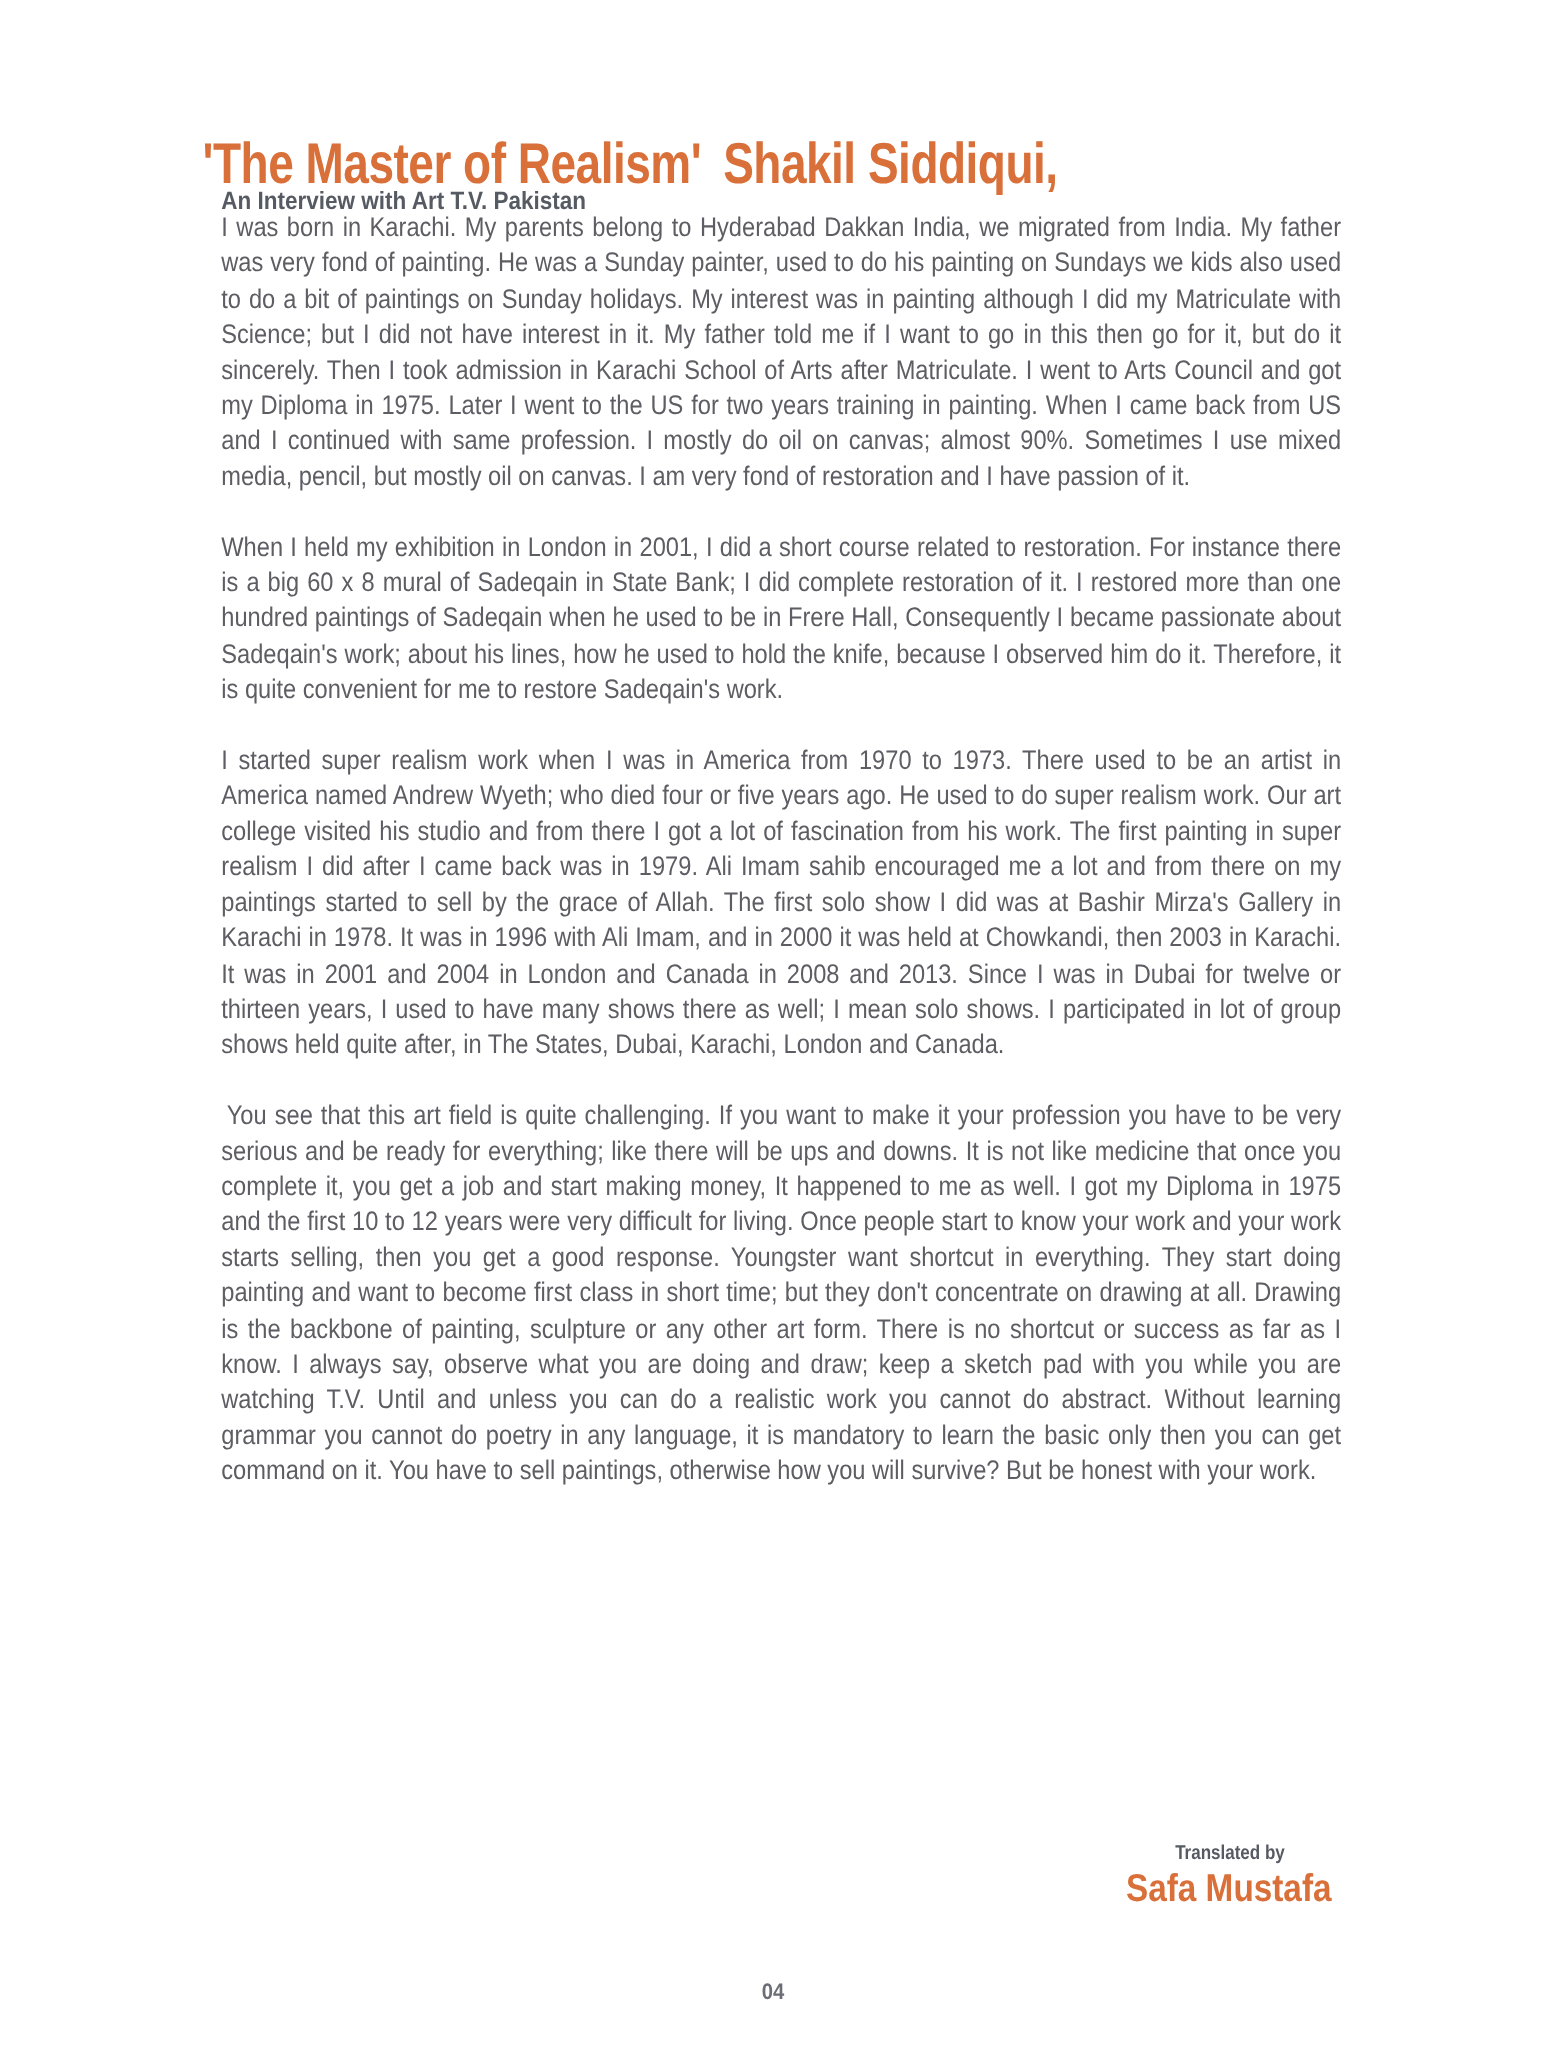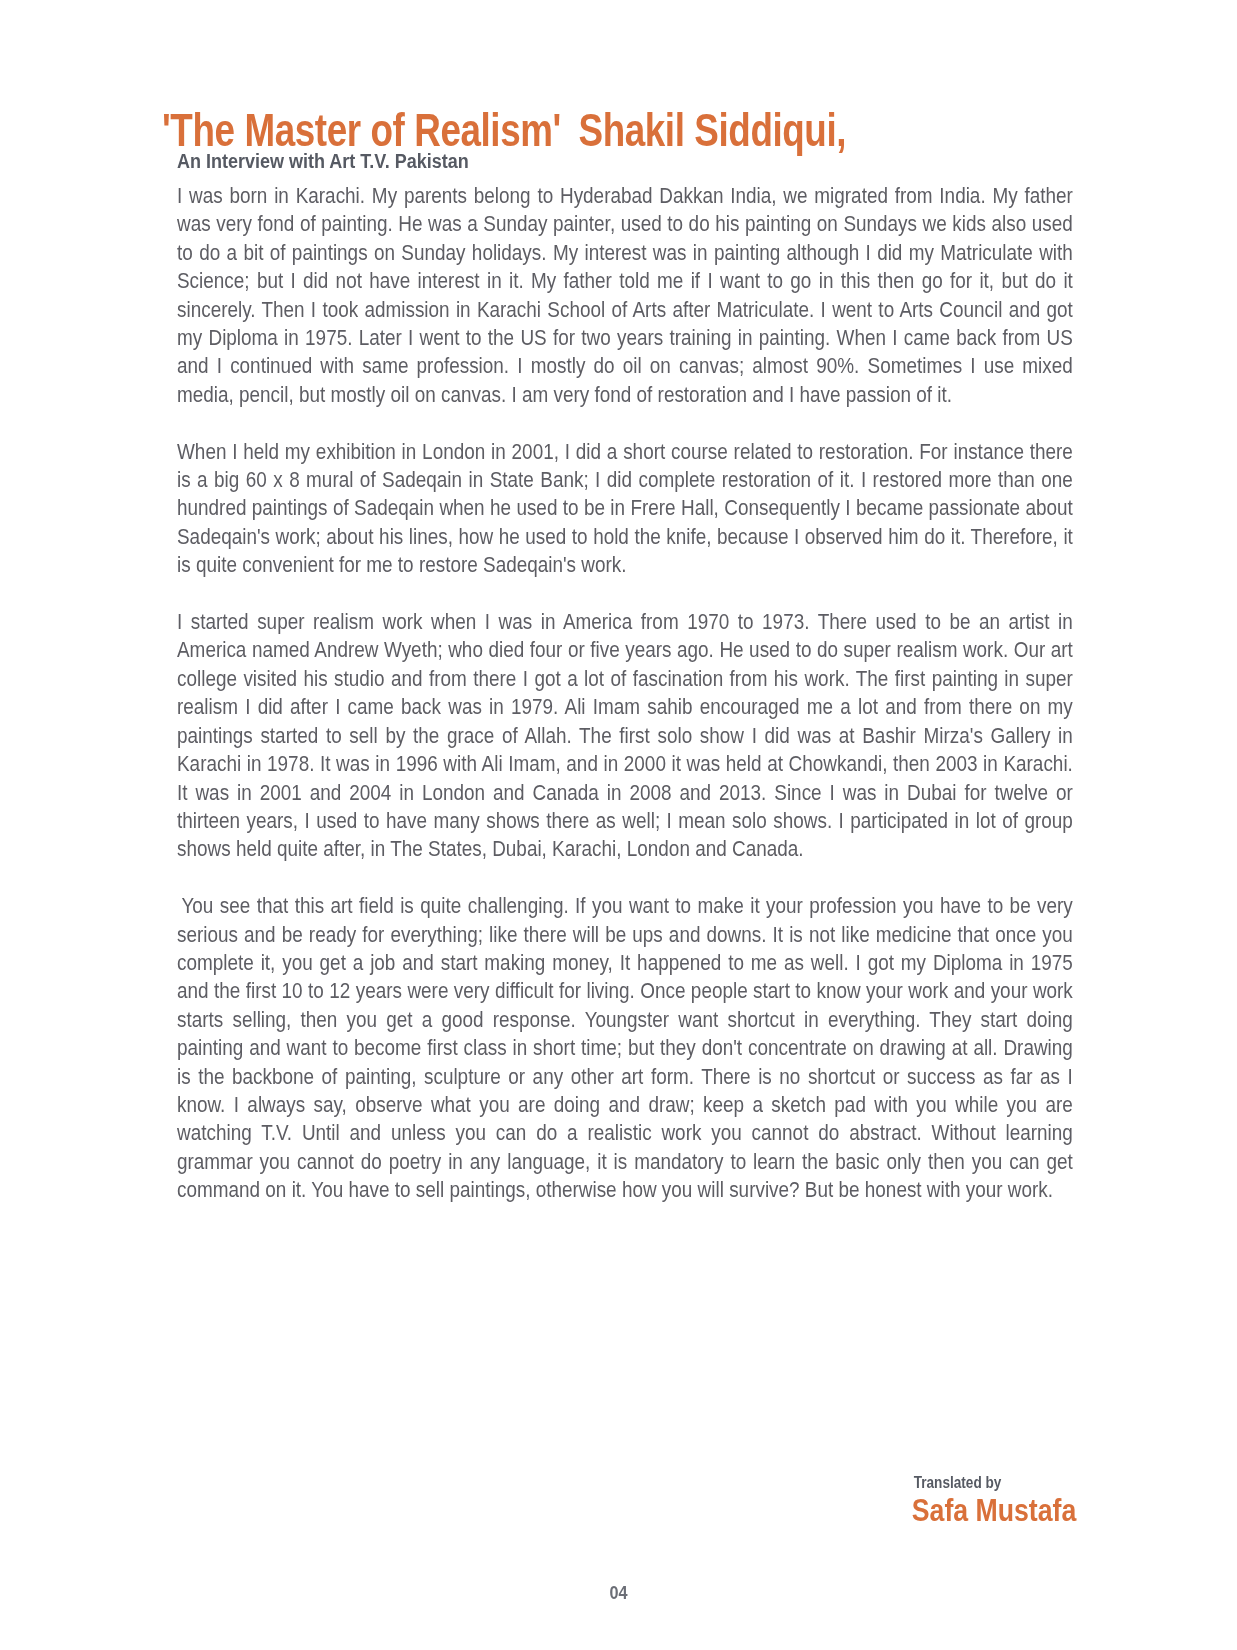--- a/index.html
+++ b/index.html
@@ -40,43 +40,43 @@
       font-weight: bold;
       font-size: 20px;
       line-height: 22px;
       color: #565a63;
       transform: scaleX(0.90);
       transform-origin: left top;
     }
     .body-wrap {
       position: absolute;
       left: 177px;
-      top: 182px;
+      top: 168px;
       width: 896px;
     }
     .body-inner {
       width: 1018px; 
       transform: scaleX(0.88);
       transform-origin: left top;
     }
     .para {
       margin: 0 0 28.4px 0;
       font-family: "Liberation Sans", sans-serif;
       font-size: 21.5px;
       line-height: 28.4px;
       color: #5d5d63;
       text-align: justify;
     }
     .para.last { text-align: justify; }
     .para.indent-space { text-indent: 5px; }
     .credit {
       position: absolute;
-      right: 161px;
+      right: 172px;
       top: 1474px;
-      text-align: left;
+      text-align: center;
     }
     .credit-label {
       display: block;
       font-family: "Liberation Sans", sans-serif;
       font-weight: bold;
       font-size: 16px;
       line-height: 18px;
       color: #565a63;
       transform: scaleX(0.85);
       transform-origin: right top;

